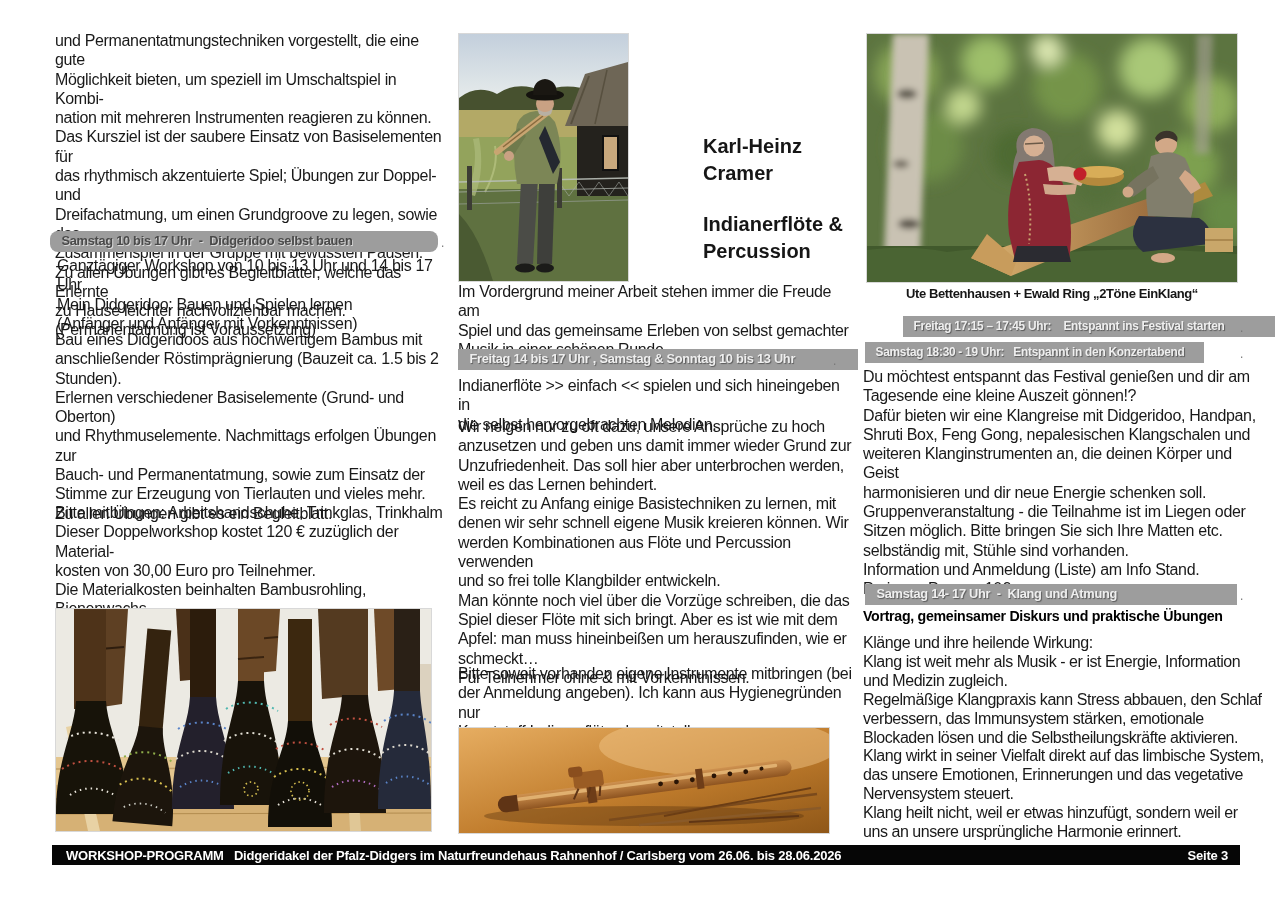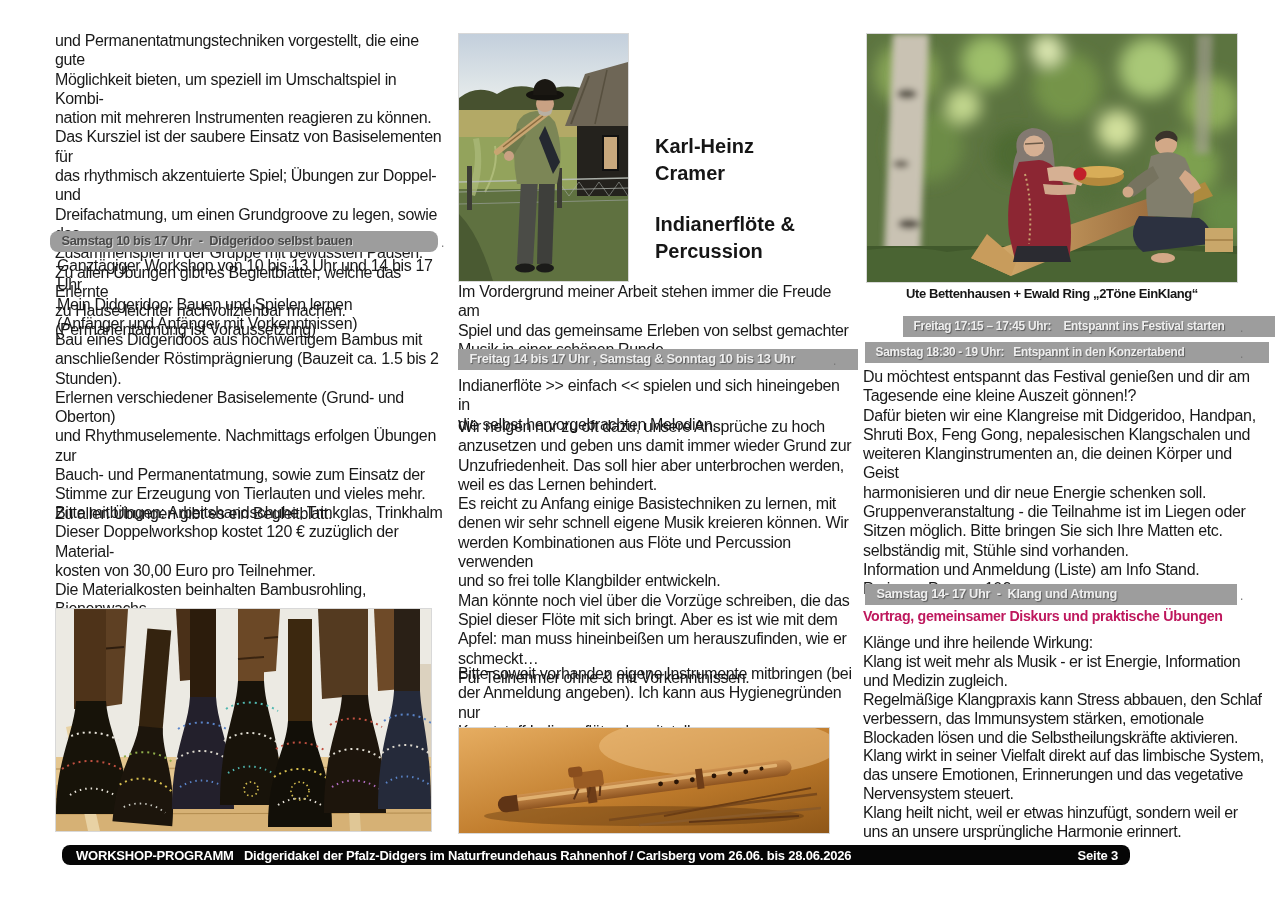--- a/index.html
+++ b/index.html
@@ -41,35 +41,36 @@
     position: absolute;
     font-size: 12px;
     color: #777;
   }
   .title-block {
     white-space: pre-line;
     font-weight: bold;
     font-size: 20px;
     line-height: 27px;
     color: #161616;
+    margin-left: 48px;
   }
   .caption {
     font-weight: bold;
     font-size: 13px;
     letter-spacing: -0.4px;
     text-align: center;
     white-space: pre;
     color: #161616;
   }
   .subheading {
     font-weight: bold;
     font-size: 14.2px;
     letter-spacing: -0.3px;
     white-space: pre;
-    color: #be185d;
+    color: #000000;
   }
   .photo-frame {
     overflow: hidden;
     border: 1px solid #d8d8d8;
     background: #eee;
   }
   .photo-frame svg { display: block; }
   .footer {
     background: #060606;
     color: #ffffff;
@@ -401,21 +402,21 @@
   </svg>
 </div>
 
 <div class="abs caption" style="left:860px; top:286px; width:384px;">Ute Bettenhausen + Ewald Ring „2Töne EinKlang“</div>
 
 <div class="abs bar bar-light narrow" style="left:903px; top:316px; width:372px;">
   <span>Freitag 17:15 – 17:45 Uhr:    Entspannt ins Festival starten</span>
 </div>
 <div class="abs bar-mark" style="left:1240px; top:321px;">.</div>
 
-<div class="abs bar bar-light narrow" style="left:865px; top:342px; width:404px;">
+<div class="abs bar bar-light narrow" style="left:865px; top:342px; width:339px;">
   <span>Samstag 18:30 - 19 Uhr:   Entspannt in den Konzertabend</span>
 </div>
 <div class="abs bar-mark" style="left:1240px; top:347px;">.</div>
 
 <div class="abs body-text" style="left:863px; top:367px; width:400px;">Du möchtest entspannt das Festival genießen und dir am
 Tagesende eine kleine Auszeit gönnen!?
 Dafür bieten wir eine Klangreise mit Didgeridoo, Handpan,
 Shruti Box, Feng Gong, nepalesischen Klangschalen und
 weiteren Klanginstrumenten an, die deinen Körper und Geist
 harmonisieren und dir neue Energie schenken soll.
@@ -437,16 +438,16 @@
 und Medizin zugleich.
 Regelmäßige Klangpraxis kann Stress abbauen, den Schlaf
 verbessern, das Immunsystem stärken, emotionale
 Blockaden lösen und die Selbstheilungskräfte aktivieren.
 Klang wirkt in seiner Vielfalt direkt auf das limbische System,
 das unsere Emotionen, Erinnerungen und das vegetative
 Nervensystem steuert.
 Klang heilt nicht, weil er etwas hinzufügt, sondern weil er
 uns an unsere ursprüngliche Harmonie erinnert.</div>
 
-<div class="abs footer" style="left:62px; top:845px; width:1068px; height:20px;border-radius:8px;">
+<div class="abs footer" style="left:52px; top:845px; width:1188px; height:20px;">
   <span>WORKSHOP-PROGRAMM   Didgeridakel der Pfalz-Didgers im Naturfreundehaus Rahnenhof / Carlsberg vom 26.06. bis 28.06.2026</span>
   <span>Seite 3</span>
 </div>
 
 </body></html>

